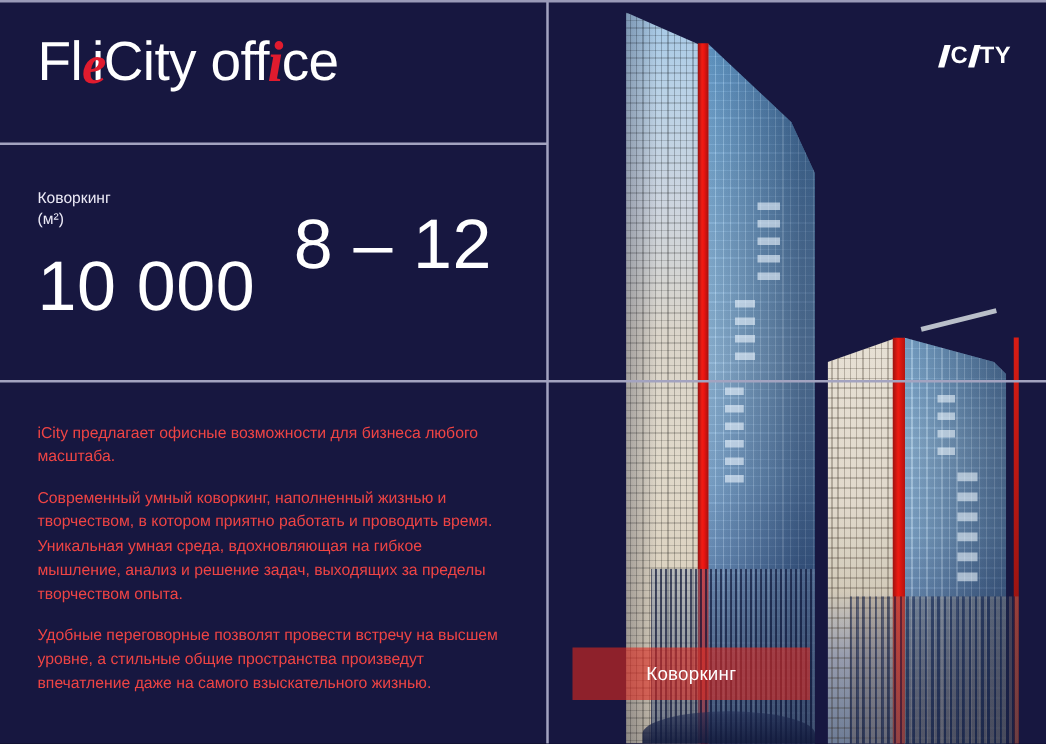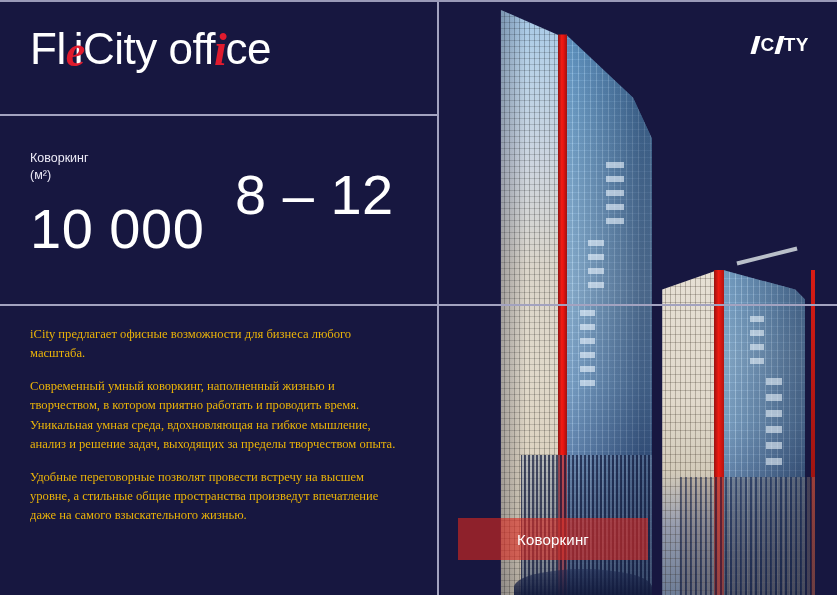--- a/index.html
+++ b/index.html
@@ -307,23 +307,22 @@
   
   .copy {
     position: absolute;
     left: 30px;
     top: 325px;
     width: 376px;
   }
   .copy p {
     font-size: 12.6px;
     line-height: 1.52;
-    color: #eab308;
-    margin: 0 0 14px 0;
-    font-family: Liberation Serif, serif;
+    color: #ef4444;
+    margin: 12px 0 14px 0;
   }
   .copy p:last-child { margin-bottom: 0; }
 
   
   .logo {
     position: absolute;
     right: 28px;
     top: 34px;
     z-index: 45;
     display: flex;

